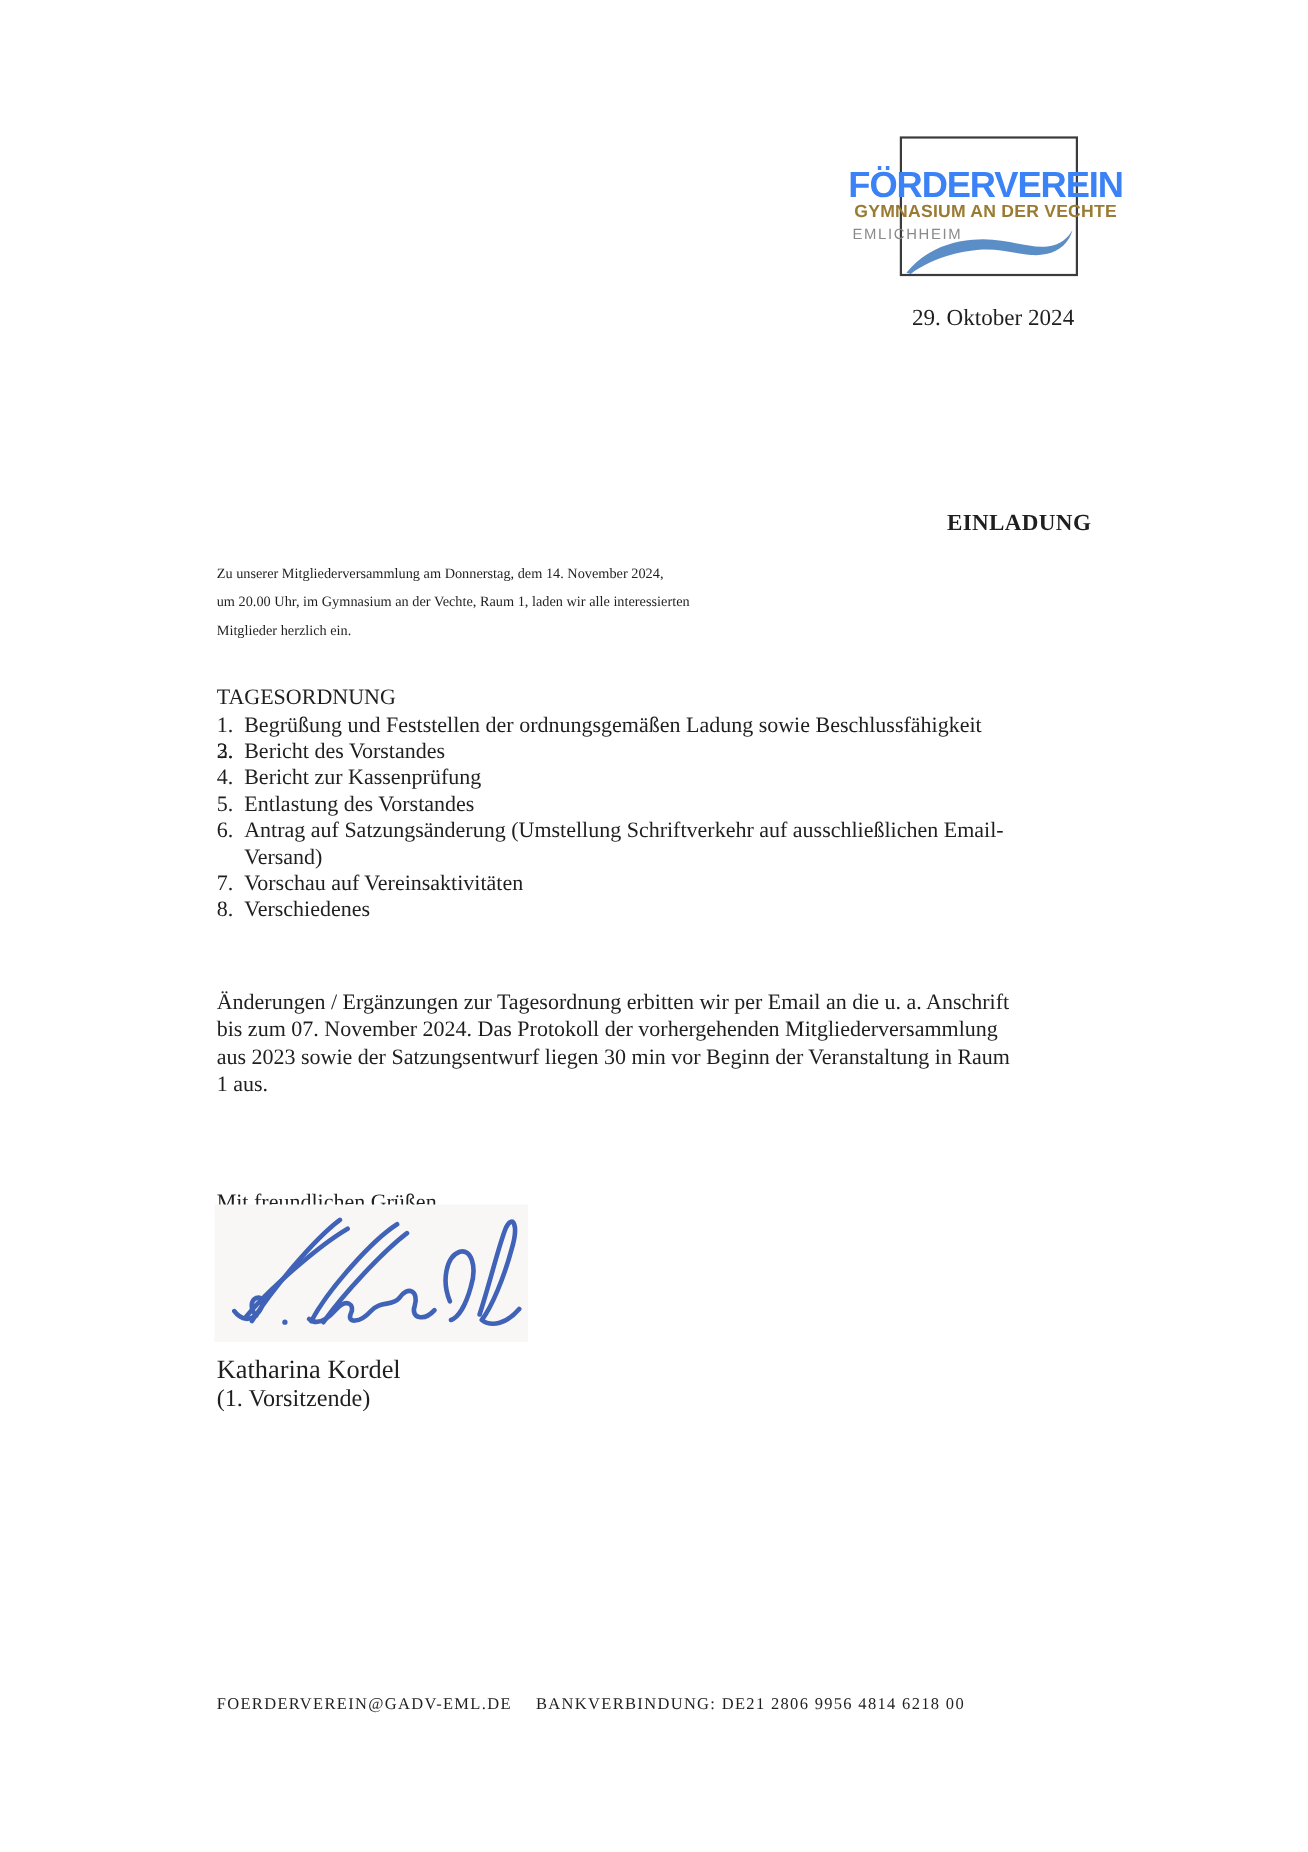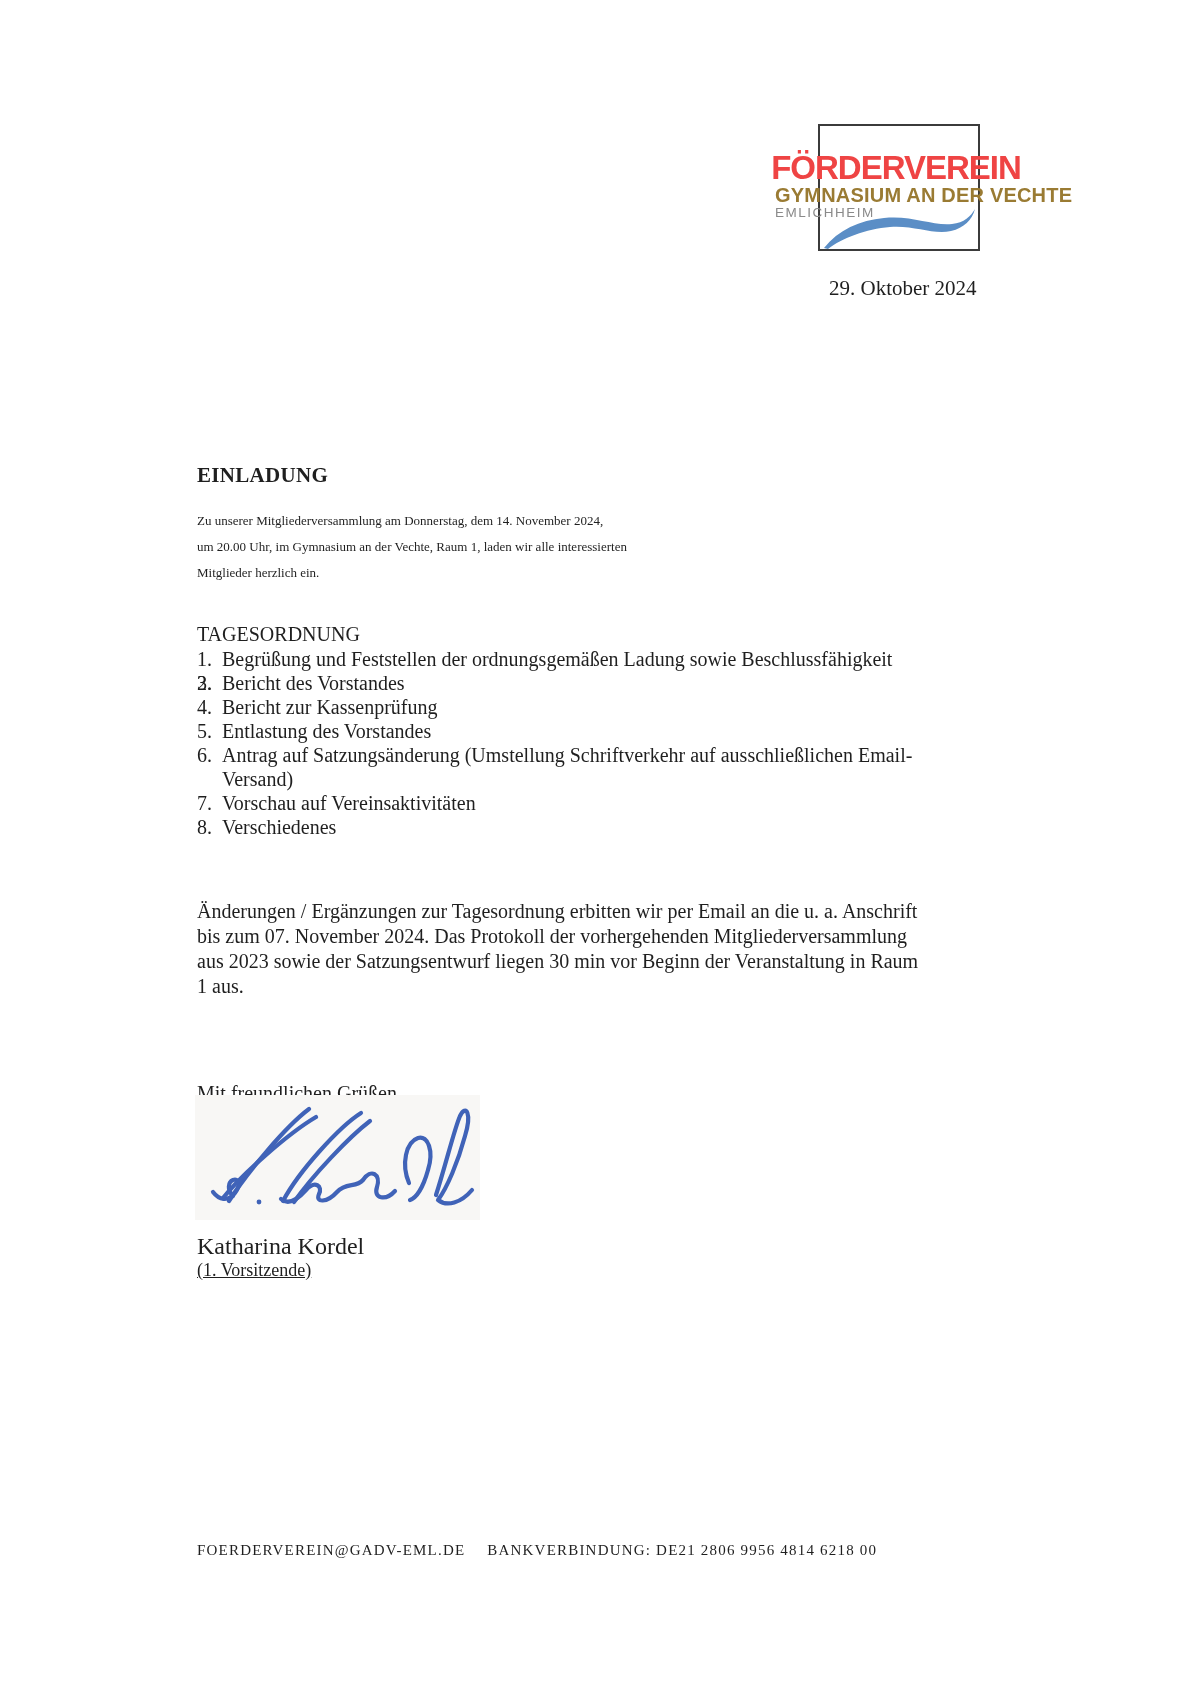--- a/index.html
+++ b/index.html
@@ -23,30 +23,30 @@
     background: transparent;
   }
   .logo-line1 {
     position: absolute;
     left: 768px; top: 149px; width: 256px;
     text-align: center;
     font-family: "Liberation Sans", sans-serif;
     font-weight: bold;
     font-size: 33px;
     letter-spacing: -1px;
-    color: #ef4444;
+    color: #3b82f6;
     white-space: nowrap;
   }
   .logo-line2 {
     position: absolute;
     left: 775px; top: 184px; width: 242px;
     text-align: center;
     font-family: "Liberation Sans", sans-serif;
     font-weight: bold;
-    font-size: 20px;
+    font-size: 16px;
     letter-spacing: 0.2px;
     color: #9a7b33;
     white-space: nowrap;
   }
   .logo-line3 {
     position: absolute;
     left: 775px; top: 205px; width: 242px;
     font-family: "Liberation Sans", sans-serif;
     font-size: 13.5px;
     letter-spacing: 1.5px;
@@ -65,21 +65,21 @@
     left: 829px; top: 276px;
     font-size: 21px;
     line-height: 25px;
     white-space: nowrap;
   }
 
   
   .heading {
     position: absolute;
     left: 197px; top: 463px; width: 795px;
-    text-align: left;
+    text-align: right;
     font-weight: bold;
     font-size: 21px;
     letter-spacing: 0.3px;
   }
   .intro {
     position: absolute;
     left: 197px; top: 508px;
     font-size: 13px;
     line-height: 26px;
   }
@@ -136,24 +136,23 @@
   .signer-name {
     position: absolute;
     left: 197px; top: 1234px;
     font-size: 24px;
     line-height: 25px;
     white-space: nowrap;
   }
   .signer-role {
     position: absolute;
     left: 197px; top: 1258px;
-    font-size: 18px;
-    line-height: 25px;
-    white-space: nowrap;
-    text-decoration: underline;
+    font-size: 22px;
+    line-height: 25px;
+    white-space: nowrap;
   }
 
   
   .footer {
     position: absolute;
     left: 197px; top: 1542px;
     font-size: 15px;
     letter-spacing: 1.2px;
     white-space: nowrap;
     color: #1f1f1f;

